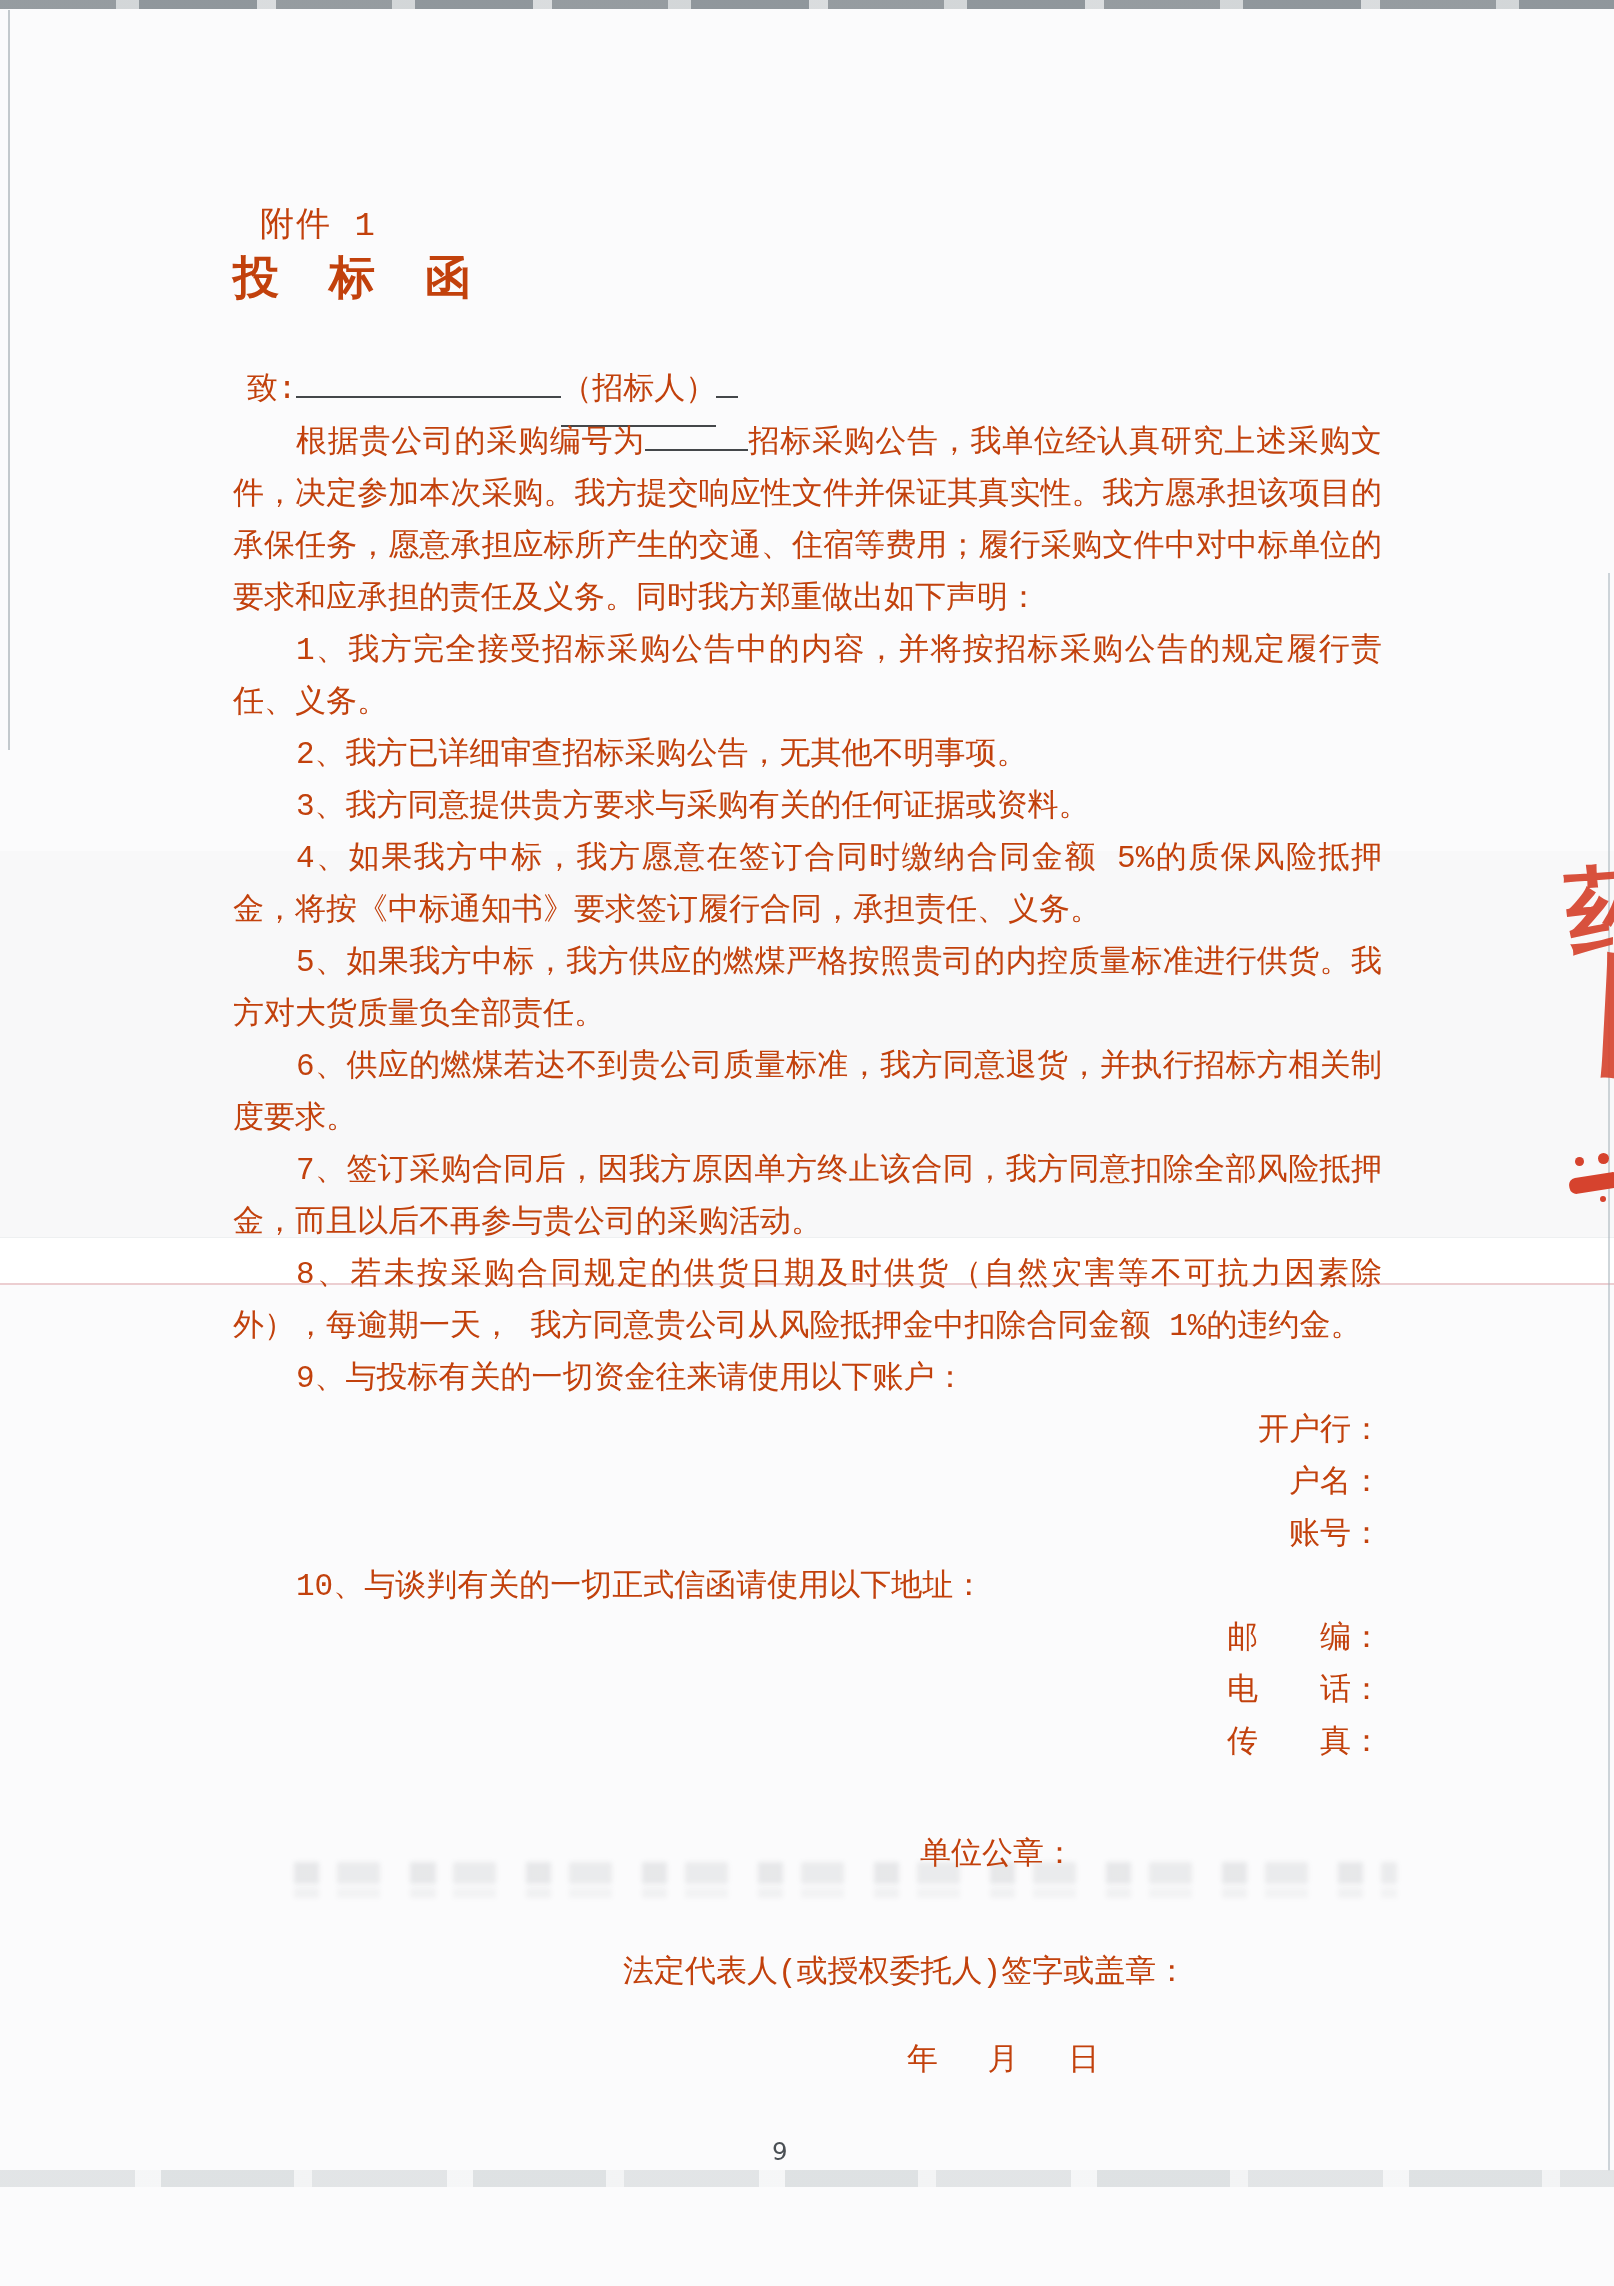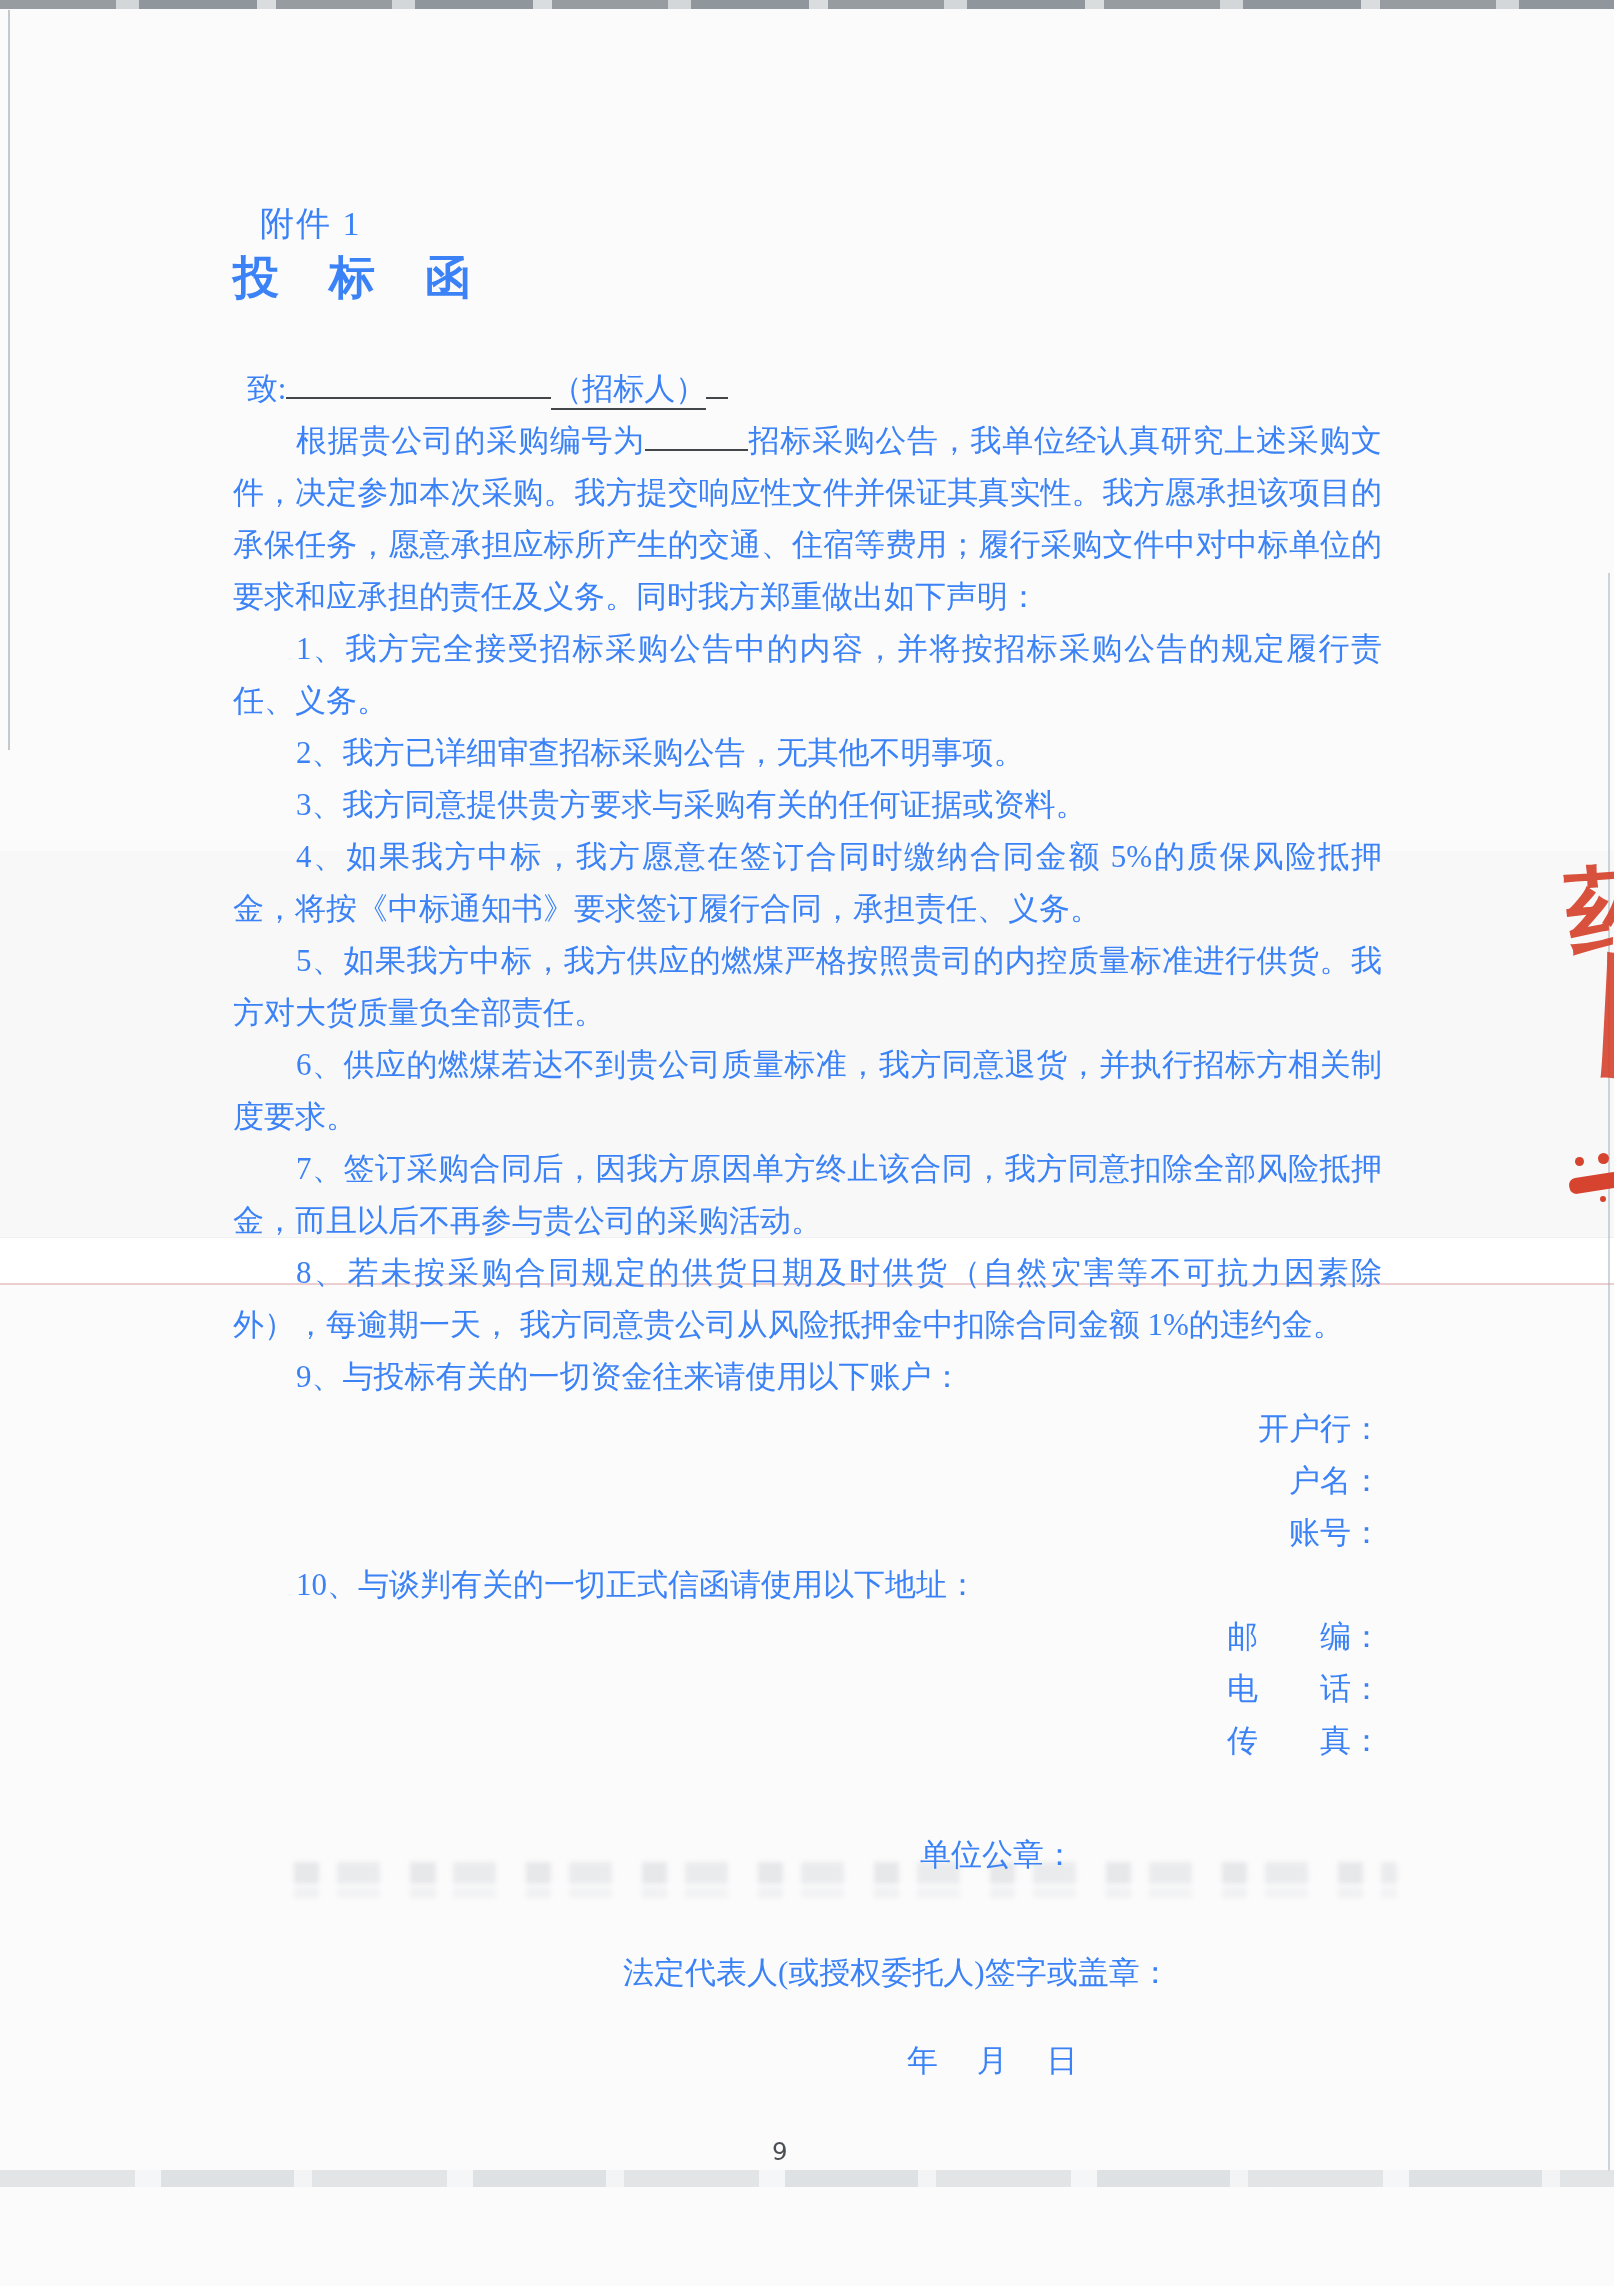--- a/index.html
+++ b/index.html
@@ -60,38 +60,38 @@
   .stamp{position:absolute;color:#d6432e;font-weight:700;line-height:1;
     font-family:"Liberation Serif","DejaVu Serif",serif;}
   .stamp-1{left:1566px;top:864px;font-size:96px;transform:rotate(-4deg);opacity:.92;}
   .stamp-2{left:1556px;top:953px;font-size:129px;transform:rotate(3deg);opacity:.9;}
   .stamp-3{left:1569px;top:1153px;width:59px;height:55px;}
   .stamp-3 .dot-a{position:absolute;left:5.9px;top:3.9px;width:8.8px;height:8.8px;border-radius:50%;background:#d6432e;}
   .stamp-3 .dot-b{position:absolute;left:29px;top:0;width:10.8px;height:10.8px;border-radius:50%;background:#d6432e;}
   .stamp-3 .bar{position:absolute;left:0;top:21.6px;width:51px;height:15.7px;border-radius:6.9px;background:#d6432e;transform:rotate(-9deg);}
   .stamp-3 .dot-c{position:absolute;left:31px;top:43px;width:5.9px;height:5.9px;border-radius:50%;background:#d6432e;}
   
-  .txt{color:#3b82f6;}
+  .txt{color:#c2410c;font-family:Liberation Mono, monospace;}
   .attachment{
     position:absolute;left:260px;top:201px;
     font-size:34px;letter-spacing:2px;
   }
   .title{
     position:absolute;left:233px;top:247px;width:1168px;margin:0;
     font-size:46px;font-weight:600;letter-spacing:2px;
   }
   .content{
     position:absolute;left:233px;top:363px;width:1149px;
     font-size:31px;line-height:52px;text-align:justify;
   }
   .content p{margin:0;padding:0;}
   .indent{text-indent:63px;}
   .field{text-indent:23.5px;text-align:right;}
   .salutation{text-indent:13.7px;text-align:left;}
-  .ul{border-bottom:2px solid #44474a;padding-bottom:2px;}
+  .ul{border-bottom:2px solid #44474a;padding-bottom:18px;}
   .blank{display:inline-block;border-bottom:2px solid #44474a;height:33px;vertical-align:baseline;}
   .blank-recipient{width:265px;}
   .blank-tail{width:21.6px;}
   .blank-number{width:103px;}
   .sig{position:absolute;font-size:31px;line-height:39px;}
   .sig-seal{left:920px;top:1835px;}
   .sig-legal{left:623px;top:1933px;margin-top:20px;}
   .sig-date{left:907px;top:2041px;}
   .pagenum{
     position:absolute;left:772px;top:2137px;

